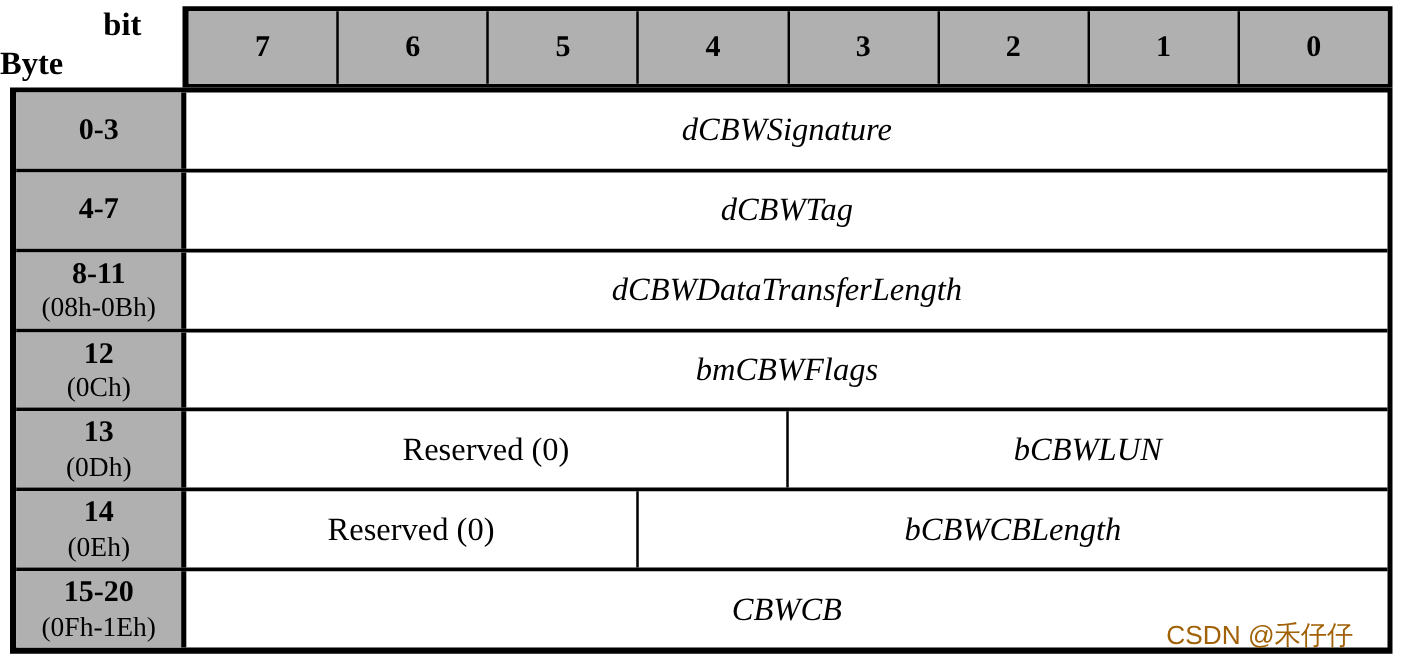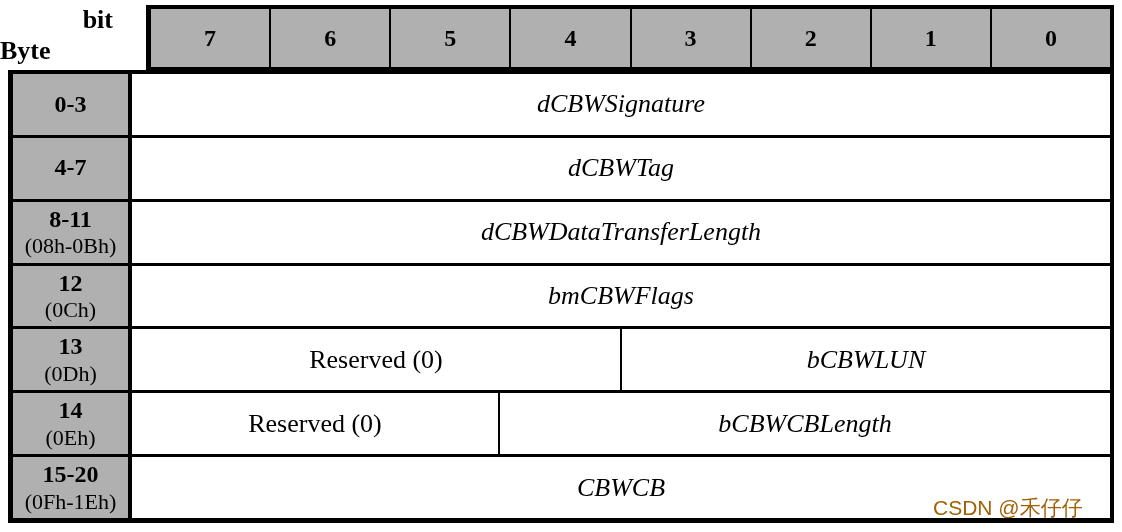--- a/index.html
+++ b/index.html
@@ -62,21 +62,21 @@
     width: 1106px; height: 453px;
     border: solid #000;
     border-width: 4px 4px 5px 5px;
     display: flex;
     flex-direction: column;
   }
   .trow { flex: 1; display: flex; min-height: 0; }
   .trow + .trow { border-top: 3px solid #000; }
 
   .byte-cell {
-    width: 119px;
+    width: 136px;
     background: #b0b0b0;
     border-right: 4px solid #000;
     display: flex;
     flex-direction: column;
     justify-content: center;
     align-items: center;
     text-align: center;
   }
   .byte-num { font-weight: bold; font-size: 24px; line-height: 1.15; }
   .byte-hex { font-size: 22px; line-height: 1.15; }

